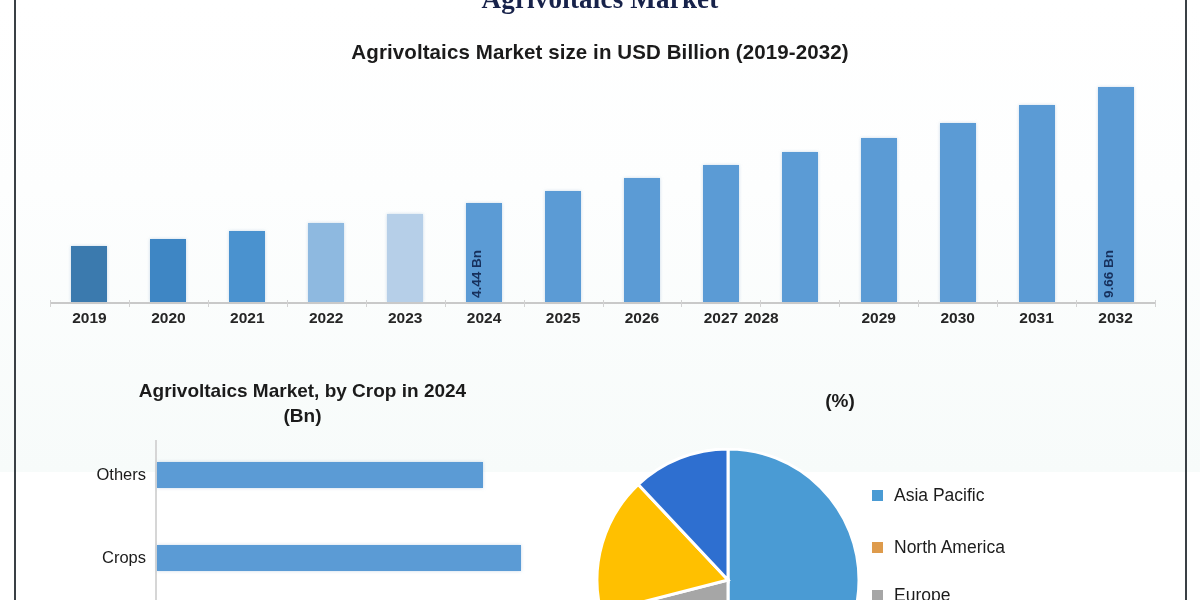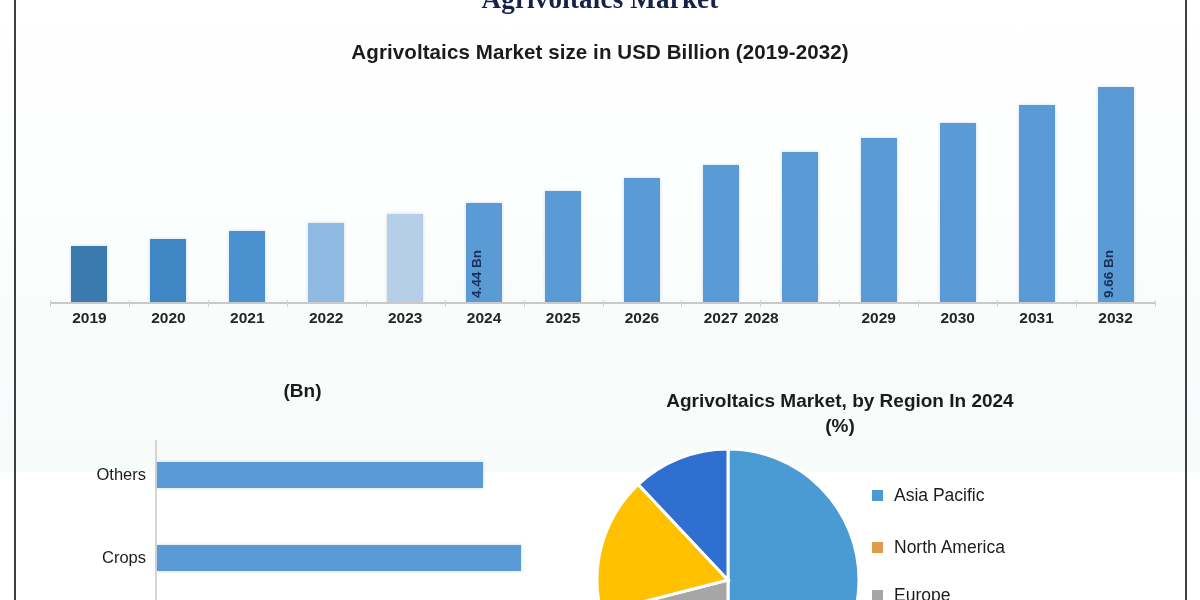--- a/index.html
+++ b/index.html
@@ -139,32 +139,32 @@
       <div class="xlab" style="left: 552.5px; width: 78.9286px;">2026</div>
       <div class="xlab" style="left: 631.429px; width: 78.9286px;">2027</div>
       <div class="xlab" style="left: 672px; width: 78.9286px;">2028</div>
       <div class="xlab" style="left: 789.286px; width: 78.9286px;">2029</div>
       <div class="xlab" style="left: 868.214px; width: 78.9286px;">2030</div>
       <div class="xlab" style="left: 947.143px; width: 78.9286px;">2031</div>
       <div class="xlab" style="left: 1026.07px; width: 78.9286px;">2032</div>
     </div>
 
   <div class="hb-title">
+    <div>Agrivoltaics Market, by Crop in 2024</div>
     <div>(Bn)</div>
   </div>
   <div class="hb-plot" id="hbplot">
     <div class="hb-axis"></div>
   <div class="hb-cat" style="top: 25px;">Others</div>
       <div class="hb-bar" style="top: 22px; height: 26px; width: 325.556px; background: rgb(91, 155, 213);"></div>
       <div class="hb-cat" style="top: 108px;">Crops</div>
       <div class="hb-bar" style="top: 105px; height: 26px; width: 364.444px; background: rgb(91, 155, 213);"></div>
     </div>
 
   <div class="pie-title">
-    <div>Agrivoltaics Market, by Region In 2024</div>
     <div>(%)</div>
   </div>
   <div class="pie-wrap">
     <svg class="pie" id="pie" viewBox="0 0 264 264">
         <path d="M 132 132 L 132 1 A 131 131 0 0 1 132 263 Z" fill="#4A9BD4" stroke="#ffffff" stroke-width="3"></path>
         <path d="M 132 132 L 132 263 A 131 131 0 0 1 5.115605892149347 164.57837521859602 Z" fill="#A6A6A6" stroke="#ffffff" stroke-width="3"></path>
         <path d="M 132 132 L 5.115605892149347 164.57837521859602 A 131 131 0 0 1 42.32432912334174 36.50510980779512 Z" fill="#FFC000" stroke="#ffffff" stroke-width="3"></path>
         <path d="M 132 132 L 42.32432912334174 36.50510980779512 A 131 131 0 0 1 131.99999999999997 1 Z" fill="#2E6FD0" stroke="#ffffff" stroke-width="3"></path>
       </svg>
   </div>

